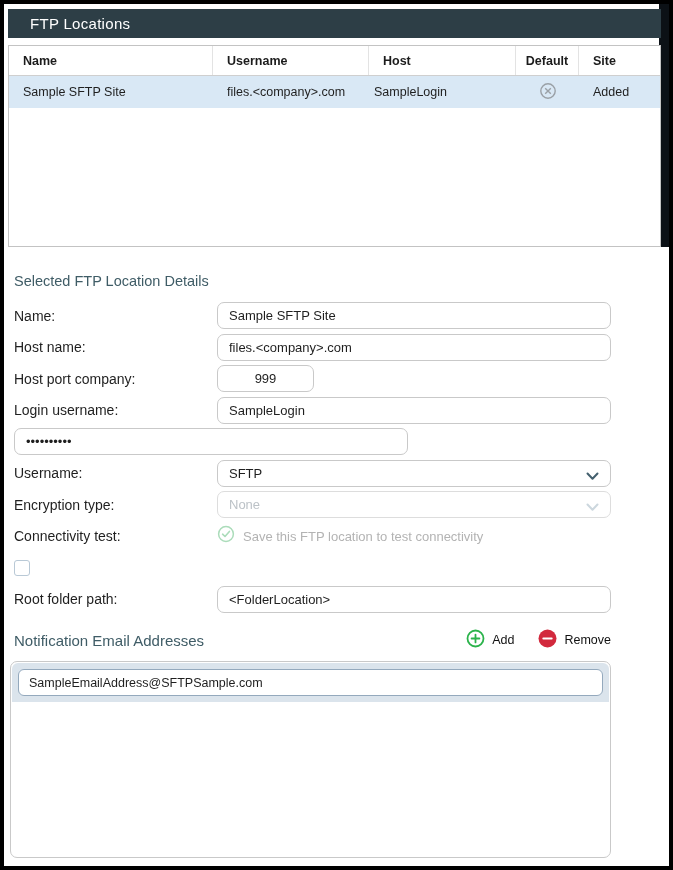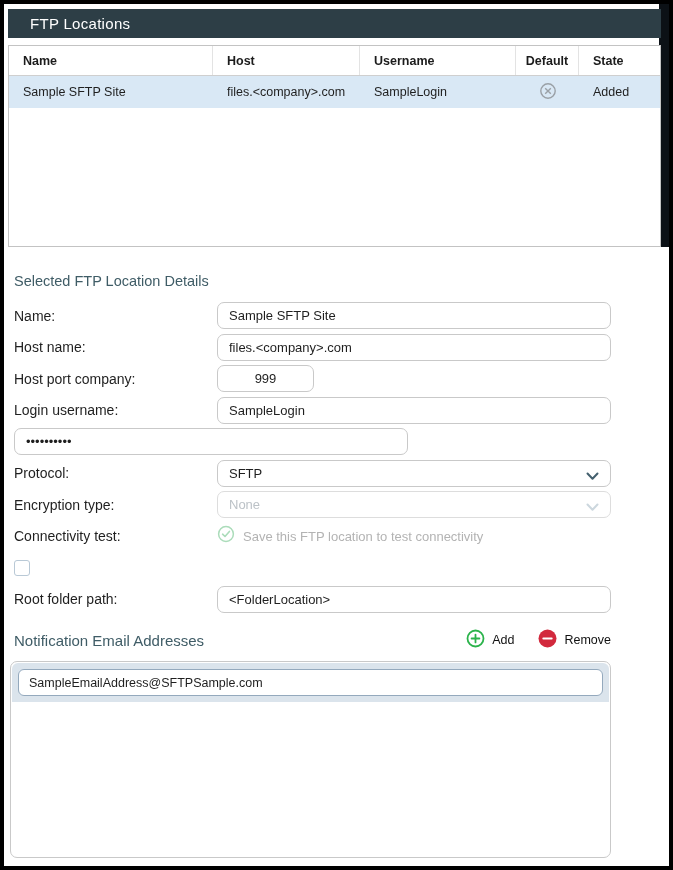--- a/index.html
+++ b/index.html
@@ -92,24 +92,24 @@
 <div class="page">
   <div class="right-band"></div>
 
   <div class="titlebar">
     <span>FTP Locations</span>
   </div>
 
   <div class="grid-panel">
     <div class="grid-header">
       <div class="cell c-name">Name</div>
+      <div class="cell c-user">Username</div>
       <div class="cell c-host">Host</div>
-      <div class="cell c-user">Username</div>
       <div class="cell c-default">Default</div>
-      <div class="cell c-state">State</div>
+      <div class="cell c-state">Site</div>
     </div>
     <div class="grid-row">
       <div class="cell c-name">Sample SFTP Site</div>
       <div class="cell c-host">files.&lt;company&gt;.com</div>
       <div class="cell c-user">SampleLogin</div>
       <div class="cell c-default">
         <span>
           <svg width="18" height="18" viewBox="0 0 18 18">
             <circle cx="9" cy="9" r="7.2" fill="none" stroke="#9aa0a6" stroke-width="1.4"></circle>
             <path d="M6.2 6.2 L11.8 11.8 M11.8 6.2 L6.2 11.8" stroke="#9aa0a6" stroke-width="1.4"></path>
@@ -136,21 +136,21 @@
       <input class="tfield narrow" type="text" value="999" style="">
     </div>
     <div class="frow">
       <label>Login username:</label>
       <input class="tfield" type="text" value="SampleLogin" style="">
     </div>
     <div class="frow">
       <input class="tfield" type="text" value="••••••••••" style="">
     </div>
     <div class="frow">
-      <label>Protocol:</label>
+      <label>Username:</label>
       <div class="selectbox">
         <span>SFTP</span>
         <span class="chev">
           <svg width="13" height="9" viewBox="0 0 13 9">
               <path d="M1.5 1.5 L6.5 6.8 L11.5 1.5" fill="none" stroke="#44606e" stroke-width="2" stroke-linecap="round" stroke-linejoin="round"></path>
             </svg>
         </span>
       </div>
     </div>
     <div class="frow">

